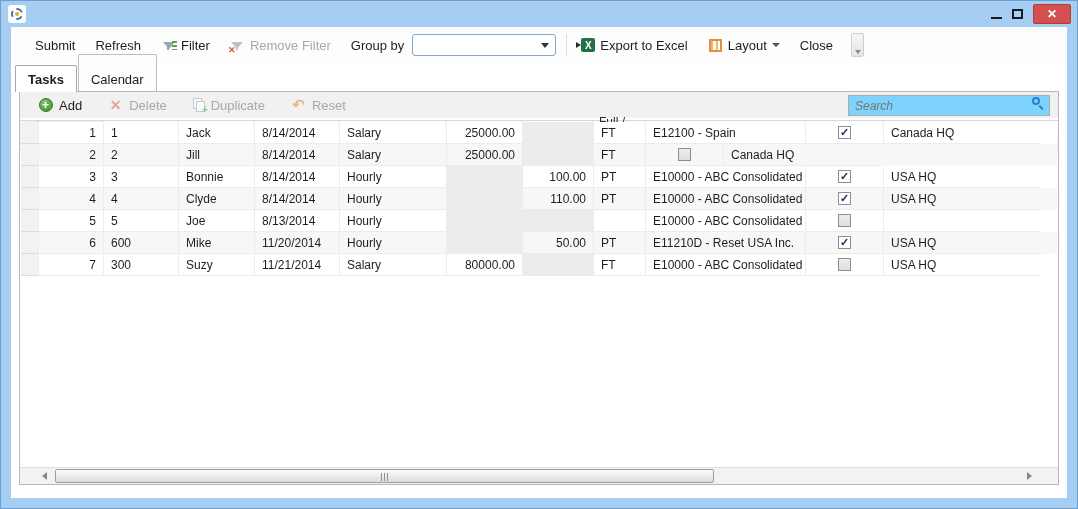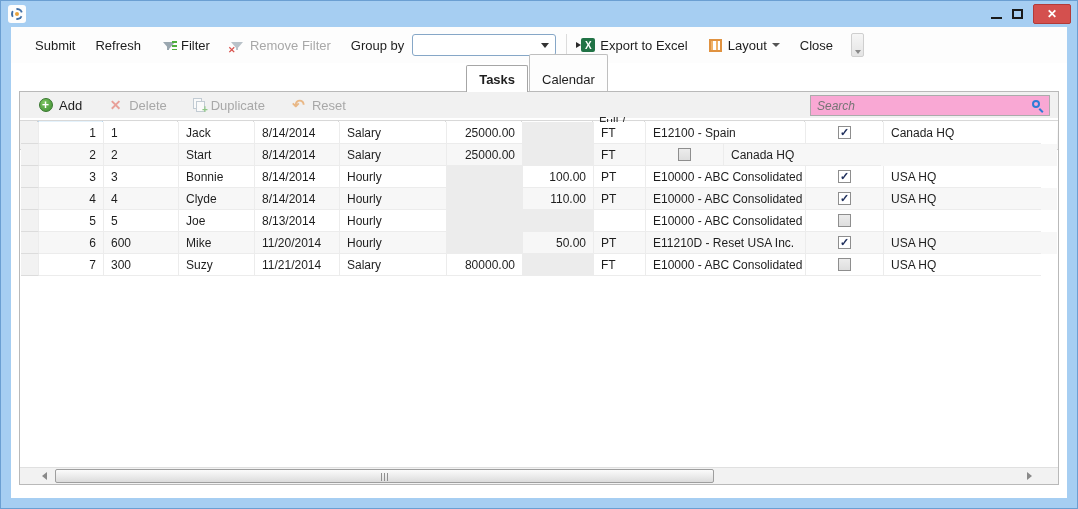--- a/index.html
+++ b/index.html
@@ -70,36 +70,36 @@
   .ic-dup .plus { position:absolute; right:-3px; bottom:-3px; color:#5cb14e; font-size:10px; font-weight:bold; }
   .ic-reset { color:#e59a4e; font-size:15px; font-weight:bold; line-height:14px; }
   .ic-search { position:relative; width:14px; height:14px; }
   .ic-search .lens { position:absolute; left:1px; top:1px; width:8px; height:8px; border:2px solid #2e7cd6;
                      border-radius:50%; }
   .ic-search .handle { position:absolute; left:9px; top:9px; width:5px; height:2px; background:#2e7cd6;
                        transform:rotate(45deg); transform-origin:0 0; }
 
   
   .tab-strip { position:absolute; top:36px; left:4px; right:8px; height:28px; display:flex;
-               align-items:flex-end;justify-content:center; }
+               align-items:flex-end; }
   .tab { padding:4px 12px 5px 12px; border:1px solid #a6a6a6; border-bottom:none;
          border-radius:2px 2px 0 0; background:#fff; position:relative; z-index:2; margin-bottom:-1px; }
   .tab.active { font-weight:bold; padding-top:6px; }
   .tab.inactive { border-color:#bfbfbf; background:#fdfdfd; padding-top:17px; margin-left:1px; z-index:0; }
 
   
   .panel { position:absolute; top:64px; left:8px; right:8px; bottom:13px; border:1px solid #b9b9b9;
            background:#fff; z-index:1; }
   .inner-toolbar { position:relative; height:28px; background:#f1f1f1; border-bottom:2px solid #fff;
                    display:flex; align-items:center; padding-left:12px; }
   .it-item { display:flex; align-items:center; gap:6px; padding:3px 6px; margin-right:14px; }
   .it-item.disabled { color:#a8a8a8; }
   .it-item.disabled .icon { opacity:.65; }
-  .search-box { position:absolute; right:8px; top:3px; width:240px; height:21px; background:#f9a8d4;
-                border:1px solid #ababab; display:flex; align-items:center; }
+  .search-box { position:absolute; right:8px; top:3px; width:202px; height:21px; background:#7dd3fc;
+                border:1px solid #ababab; display:flex; }
   .search-box input { flex:1; border:none; outline:none; font-style:italic; font-size:12px;
                       color:#555; padding:0 6px; font-family:"Liberation Sans", sans-serif; background:transparent; }
   .search-box .icon { margin-right:4px; }
 
   
   .grid { position:absolute; top:30px; left:1px; right:1px; bottom:17px; overflow:hidden; background:#fff; }
   .grid-header { display:flex; height:30px; background:linear-gradient(#fefefe,#f0f0f0);
                  border-top:1px solid #d8d8d8; border-bottom:1px solid #cfcfcf; }
   .hcell { display:flex; align-items:center; padding:0 6px; border-right:1px solid #d8d8d8;
            font-size:12px; color:#2b2b2b; line-height:13px; position:relative; }
@@ -310,21 +310,21 @@
             <div class="cell col-entity">E12100 - Spain</div>
             <div class="cell col-active">
               <span class="checkbox checked">✓</span>
             </div>
             <div class="cell col-location" style="border-right: none;">Canada HQ</div>
           </div>
           <div class="grid-row">
             <div class="cell indicator"></div>
             <div class="cell col-id">2</div>
             <div class="cell col-employee_number">2</div>
-            <div class="cell col-name">Start</div>
+            <div class="cell col-name">Jill</div>
             <div class="cell col-start_date">8/14/2014</div>
             <div class="cell col-employee_type">Salary</div>
             <div class="cell col-salary">25000.00</div>
             <div class="cell col-wage disabled-cell"></div>
             <div class="cell col-full_part_time">FT</div>
             <div class="cell col-active">
               <span class="checkbox"></span>
             </div>
             <div class="cell col-location" style="border-right: none;">Canada HQ</div>
           </div>

